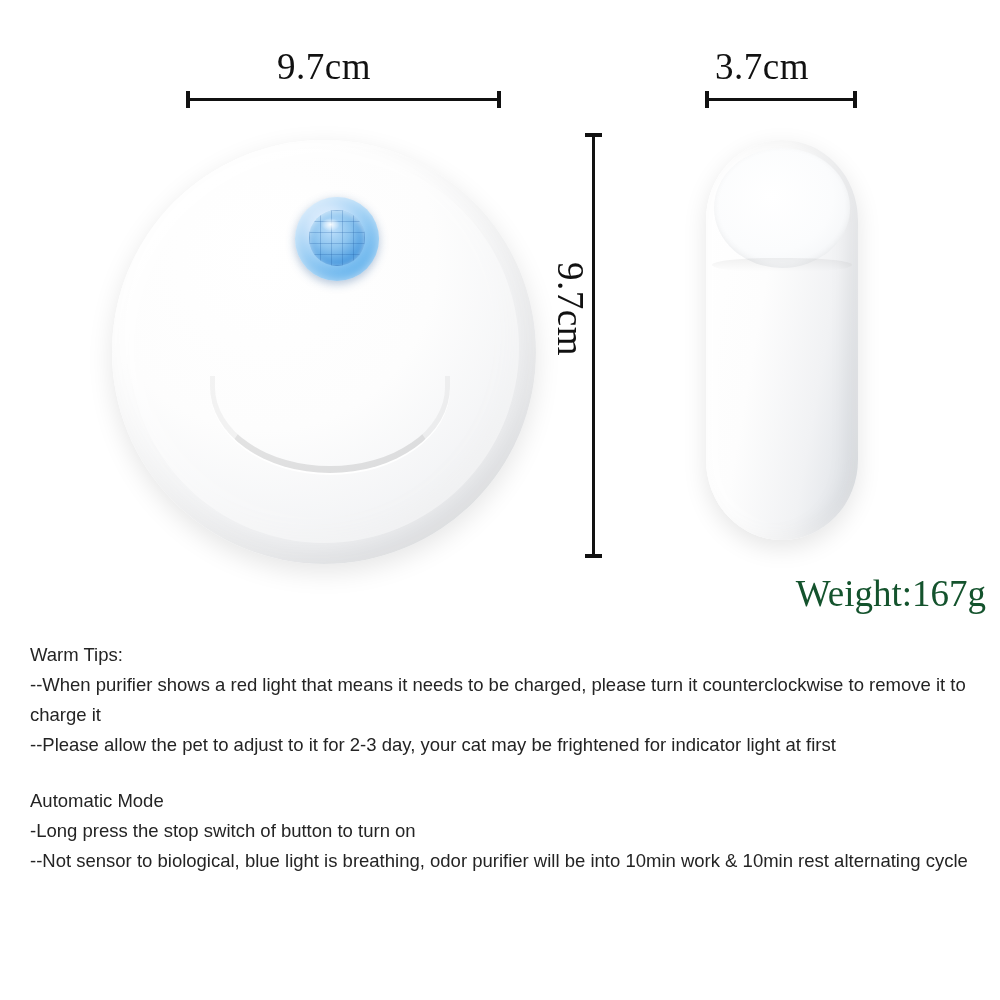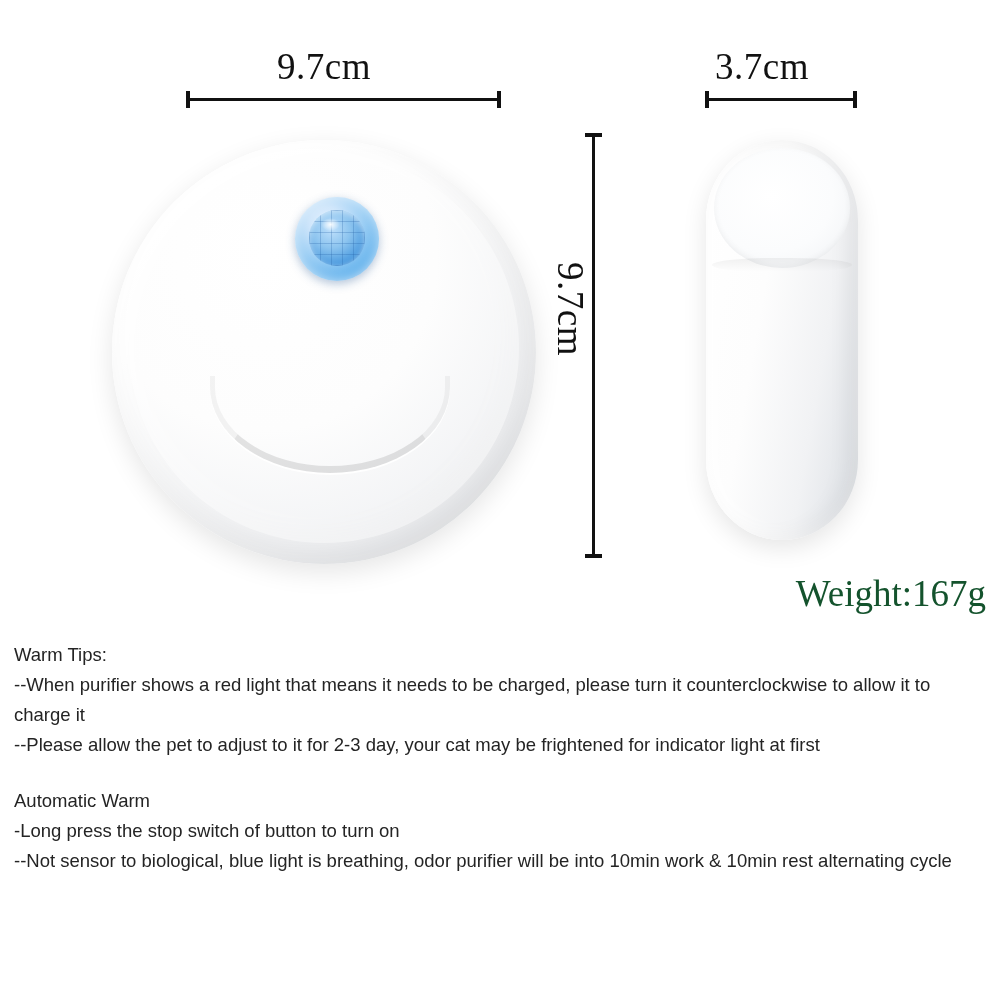--- a/index.html
+++ b/index.html
@@ -231,21 +231,21 @@
   .text-block {
     position: absolute;
     left: 14px;
     top: 640px;
     width: 972px;
     font-size: 18.5px;
     line-height: 30px;
     color: #242424;
   }
   .text-block p {
-    margin: 0 0 0 0;
+    margin: 0 0 0 16px;
   }
   .spacer {
     height: 26px;
   }
   .heading {
     margin-bottom: 2px;
   }
 </style>
 </head>
 <body>
@@ -275,21 +275,21 @@
 
     <div class="dim-label dim-top-left">9.7cm</div>
     <div class="dim-label dim-top-right">3.7cm</div>
     <div class="dim-label dim-vert">9.7cm</div>
 
     <div class="weight">Weight:167g</div>
   </div>
 
   <div class="text-block">
     <p class="heading">Warm Tips:</p>
-    <p>--When purifier shows a red light that means it needs to be charged, please turn it counterclockwise to allow it to charge it</p>
+    <p>--When purifier shows a red light that means it needs to be charged, please turn it counterclockwise to remove it to charge it</p>
     <p>--Please allow the pet to adjust to it for 2-3 day, your cat may be frightened for indicator light at first</p>
     <div class="spacer"></div>
-    <p class="heading">Automatic Warm</p>
+    <p class="heading">Automatic Mode</p>
     <p>-Long press the stop switch of button to turn on</p>
     <p>--Not sensor to biological, blue light is breathing, odor purifier will be into 10min work &amp; 10min rest alternating cycle</p>
   </div>
 
 </div>
 
 </body></html>

